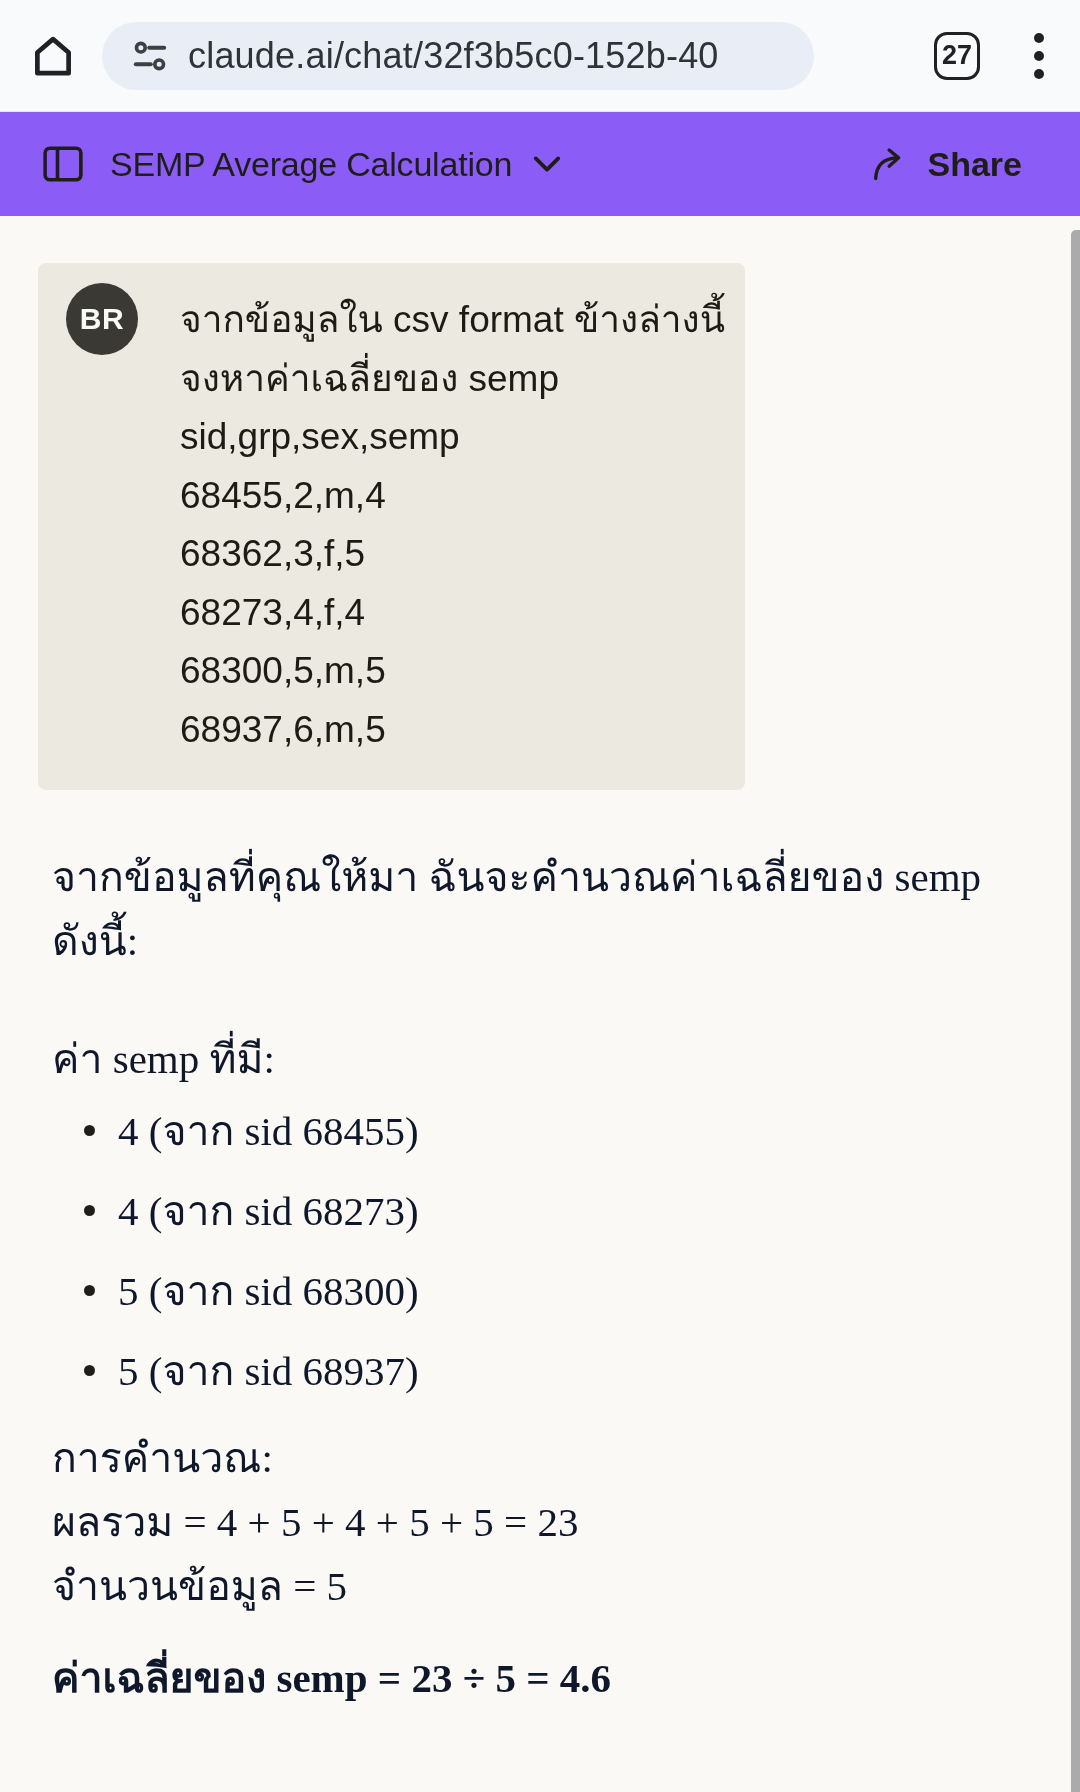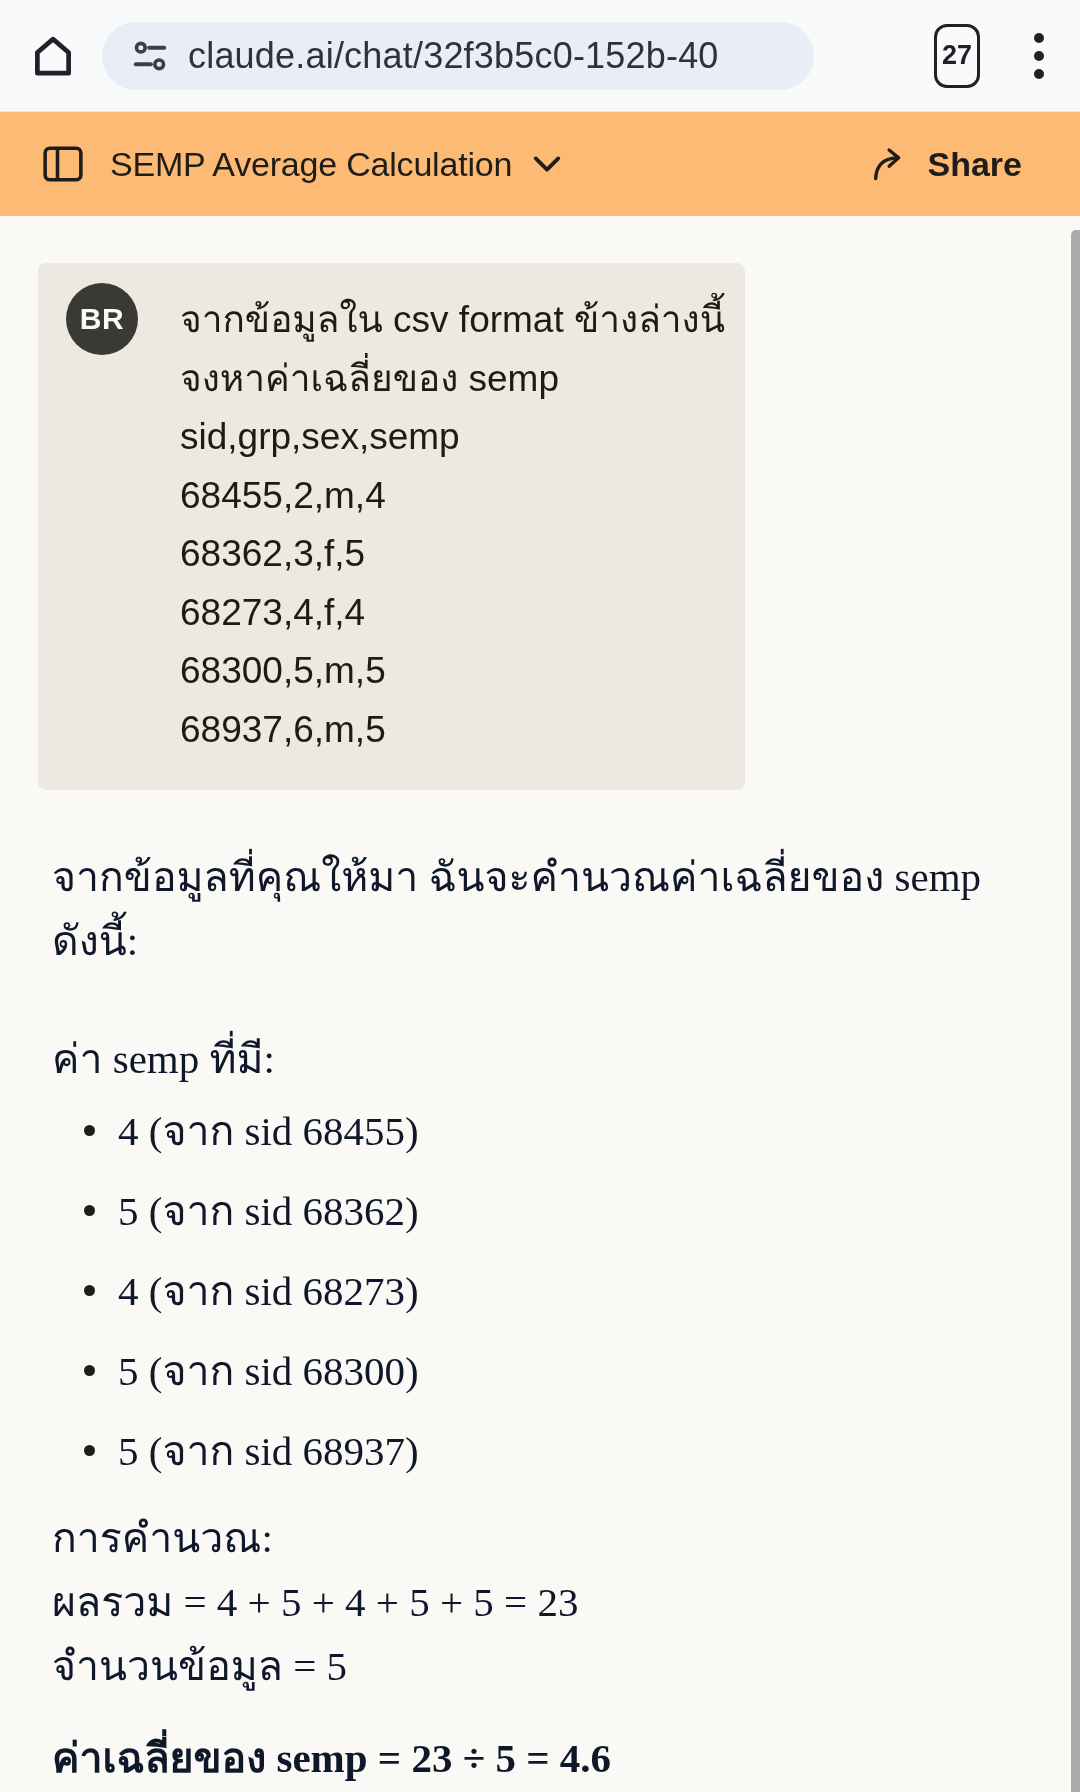--- a/index.html
+++ b/index.html
@@ -29,32 +29,32 @@
     display:flex; align-items:center;
     padding:0 28px; gap:18px;
     overflow:hidden; flex:0 0 auto;
   }
   .url-text {
     font-size:36px; color:#2F3237; letter-spacing:0.2px;
     white-space:nowrap; overflow:hidden; flex:1 1 auto;
   }
   .tab-counter {
     margin-left:auto;
-    width:46px; height:64px;
+    width:46px; height:48px;
     border:3.5px solid #1F2125; border-radius:13px;
     display:flex; align-items:center; justify-content:center;
     font-size:27px; font-weight:700; color:#1F2125;
     flex:0 0 auto;
   }
   .kebab { margin-left:44px; width:30px; height:60px; display:flex; align-items:center; justify-content:center; flex:0 0 auto; }
 
   
   .app-header {
     position:absolute; top:112px; left:0; right:0; height:104px;
-    background:#fdba74;
+    background:#8b5cf6;
     display:flex; align-items:center;
     padding:0 58px 0 40px;
   }
   .sidebar-toggle { width:46px; height:46px; display:flex; align-items:center; justify-content:center; }
   .chat-title-wrap { display:flex; align-items:center; margin-left:24px; gap:20px; }
   .chat-title { font-size:34px; font-weight:500; color:#1E1D18; letter-spacing:-0.2px; }
   .share-btn { margin-left:auto; display:flex; align-items:center; gap:22px; }
   .share-label { font-size:34px; font-weight:700; color:#1E1D18; }
 
   
@@ -178,21 +178,20 @@
     <div class="user-line">68300,5,m,5</div>
     <div class="user-line">68937,6,m,5</div>
   </div>
 </div>
 
 <div class="response">
   <div class="resp-para">จากข้อมูลที่คุณให้มา ฉันจะคำนวณค่าเฉลี่ยของ semp ดังนี้:</div>
   <div class="values-heading">ค่า semp ที่มี:</div>
   <ul class="resp-list">
     <li>4 (จาก sid 68455)</li>
-    <li>5 (จาก sid 68362)</li>
     <li>4 (จาก sid 68273)</li>
     <li>5 (จาก sid 68300)</li>
     <li>5 (จาก sid 68937)</li>
   </ul>
   <div class="calc-block">
     <div class="calc-line">การคำนวณ:</div>
     <div class="calc-line">ผลรวม = 4 + 5 + 4 + 5 + 5 = 23</div>
     <div class="calc-line">จำนวนข้อมูล = 5</div>
   </div>
   <div class="result-line">ค่าเฉลี่ยของ semp = 23 ÷ 5 = 4.6</div>

